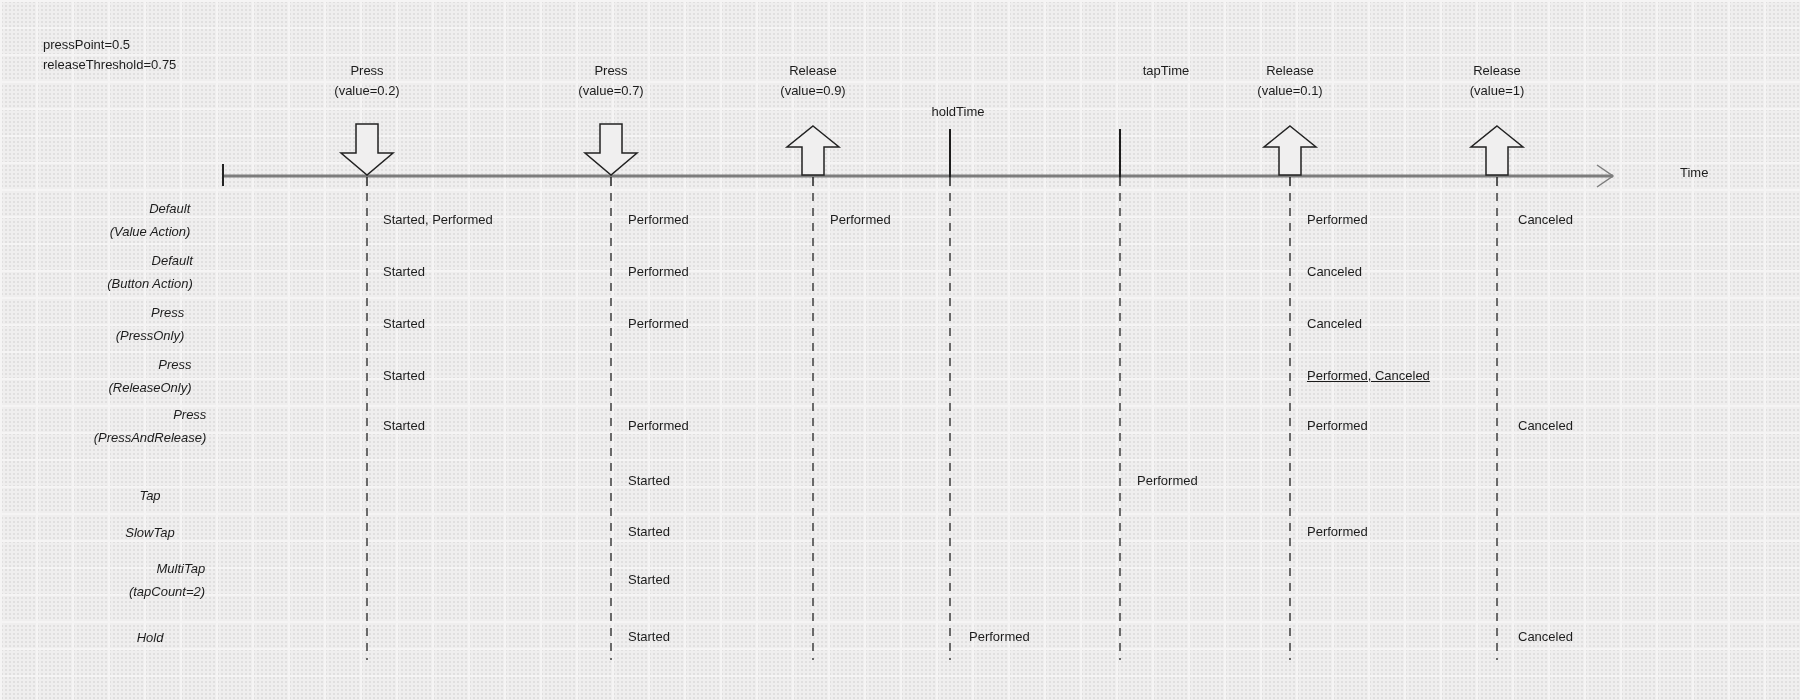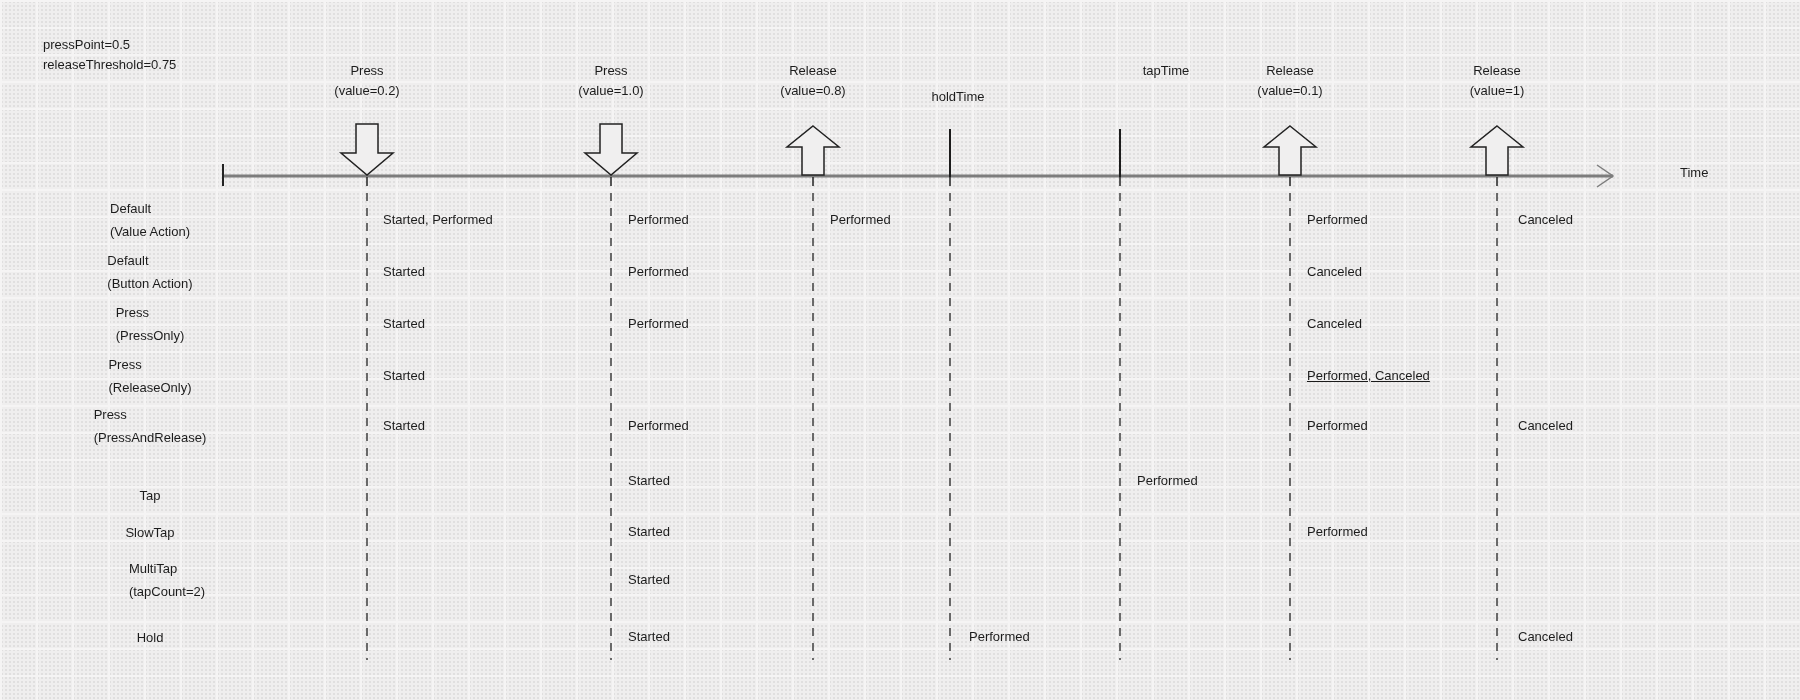--- a/index.html
+++ b/index.html
@@ -31,23 +31,24 @@
   .event-label {
     position: absolute;
     transform: translateX(-50%);
     text-align: center;
     line-height: 20px;
     white-space: nowrap;
   }
   .row-label {
     position: absolute;
     transform: translate(-50%, -50%);
-    text-align: left;
+    text-align: right;
     line-height: 23px;
     white-space: nowrap;
+    font-style: italic;
   }
   .annotation {
     position: absolute;
     transform: translateY(-50%);
     line-height: 20px;
     white-space: nowrap;
   }
   .time-label {
     position: absolute;
     transform: translateY(-50%);
@@ -91,27 +92,27 @@
     <div>releaseThreshold=0.75</div>
   </div>
 
   <div id="labels">
       <div class="event-label" style="left: 367px; top: 61px;">
         <div>Press</div>
         <div>(value=0.2)</div>
       </div>
       <div class="event-label" style="left: 611px; top: 61px;">
         <div>Press</div>
-        <div>(value=1.0)</div>
+        <div>(value=0.7)</div>
       </div>
       <div class="event-label" style="left: 813px; top: 61px;">
         <div>Release</div>
-        <div>(value=0.8)</div>
+        <div>(value=0.9)</div>
       </div>
-      <div class="event-label" style="left: 958px; top: 87px;">
+      <div class="event-label" style="left: 958px; top: 102px;">
         <div>holdTime</div>
       </div>
       <div class="event-label" style="left: 1125px; top: 61px; margin-left: 41px;">
         <div>tapTime</div>
       </div>
       <div class="event-label" style="left: 1290px; top: 61px;">
         <div>Release</div>
         <div>(value=0.1)</div>
       </div>
       <div class="event-label" style="left: 1497px; top: 61px;">

